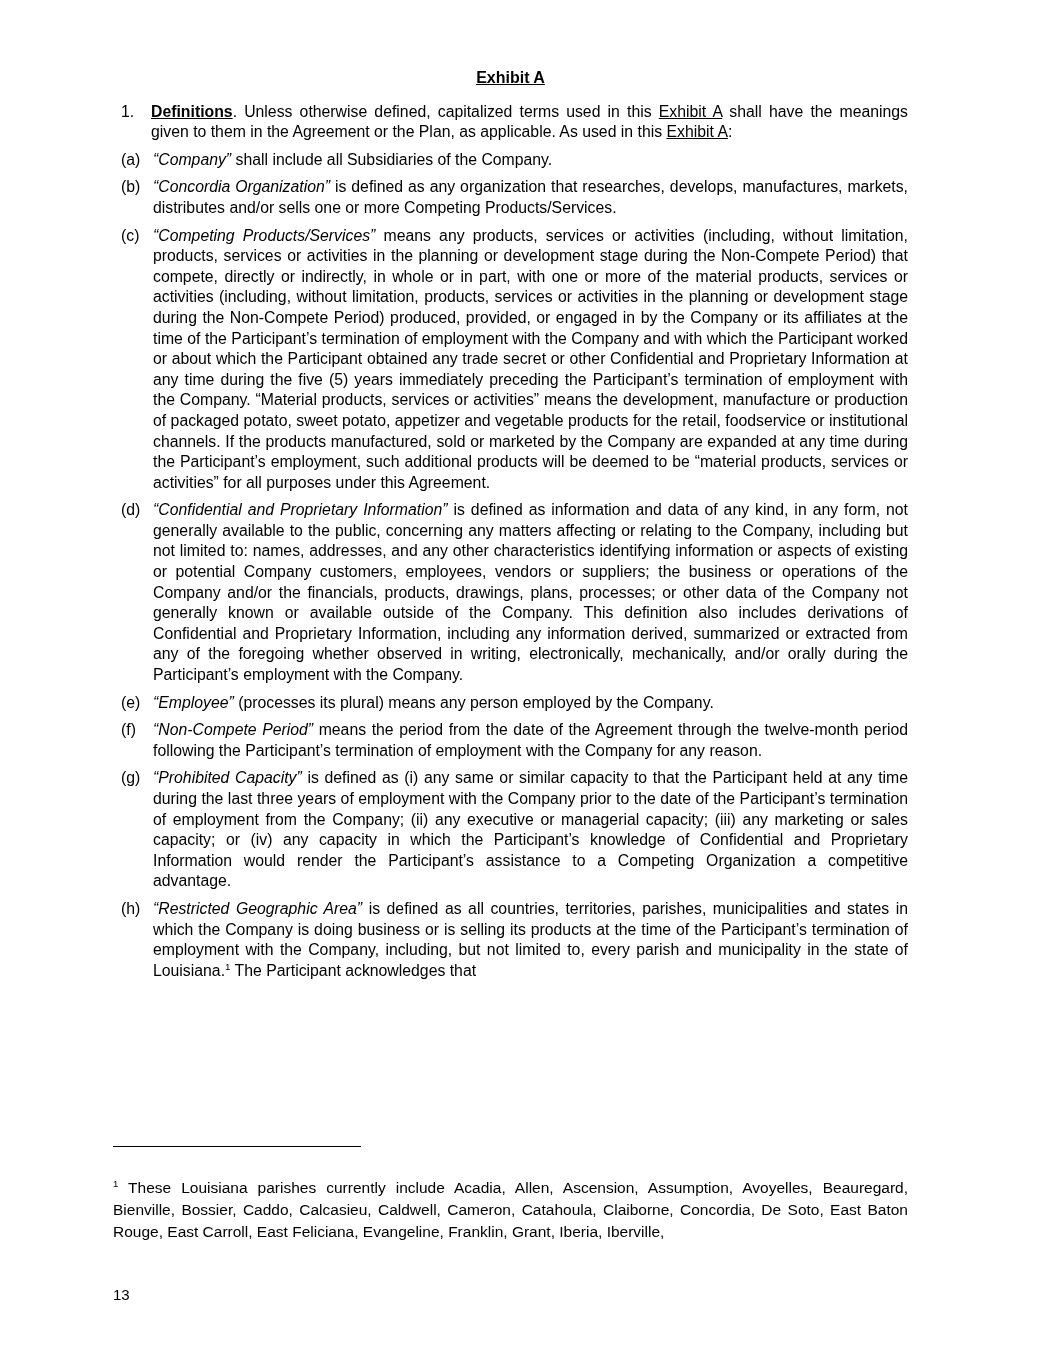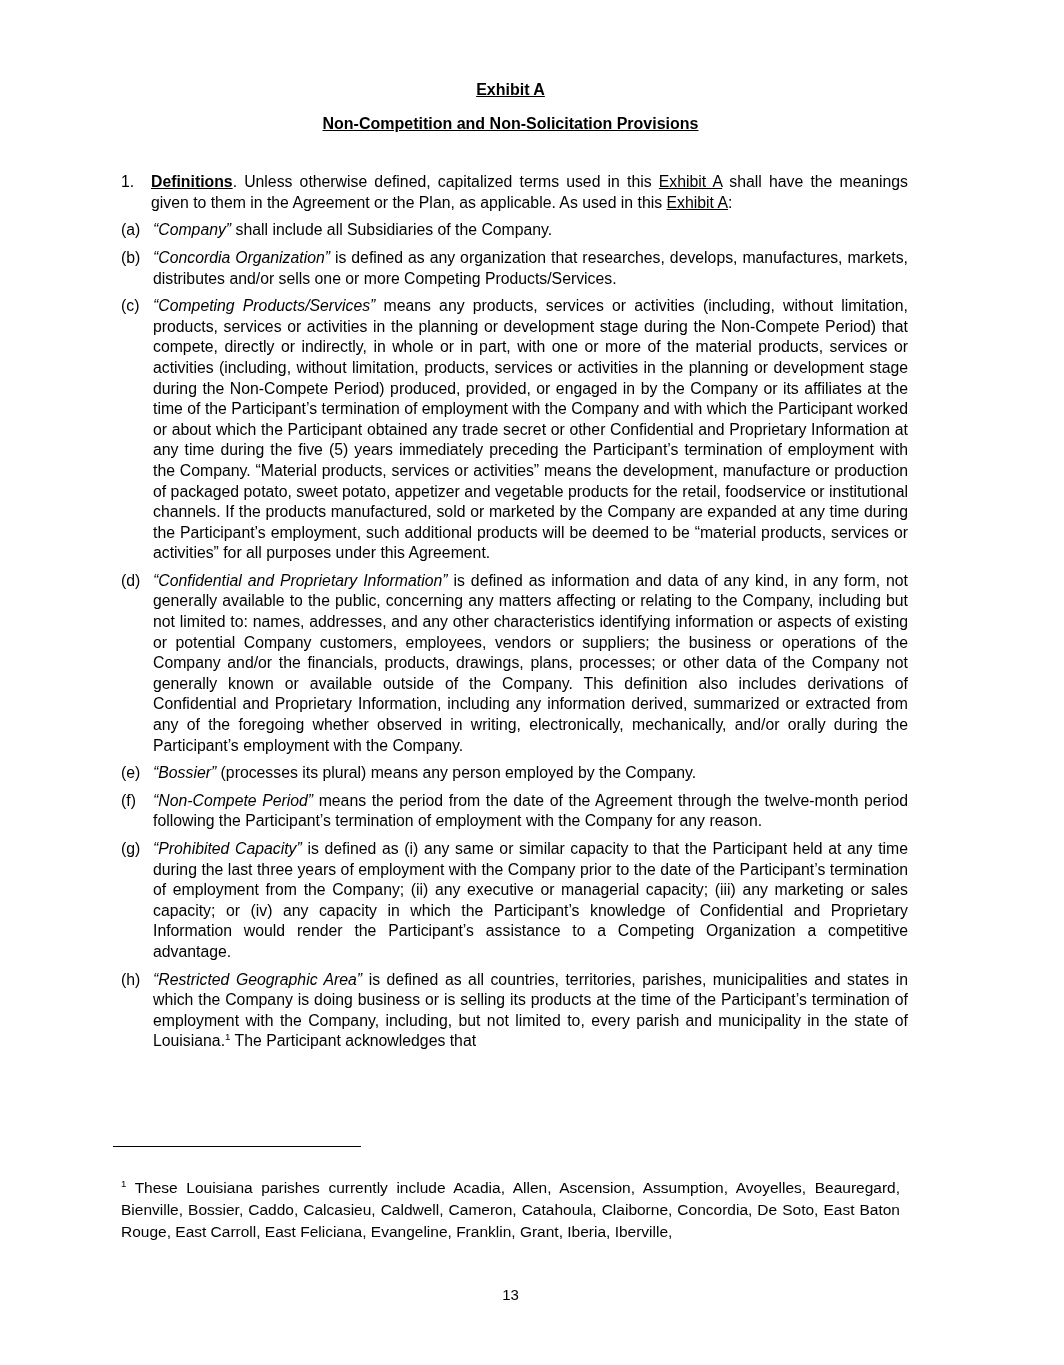--- a/index.html
+++ b/index.html
@@ -13,21 +13,21 @@
     height: 1365px;
     margin: 0 auto;
     background: #ffffff;
     font-family: "Liberation Sans", sans-serif;
     color: #000000;
     overflow: hidden;
   }
   .content {
     position: absolute;
     left: 113px;
-    top: 80px;
+    top: 68px;
     width: 795px;
   }
   .doc-title,
   .doc-subtitle {
     text-align: center;
     font-weight: bold;
     text-decoration: underline;
     font-size: 16px;
     line-height: 20.6px;
   }
@@ -79,41 +79,40 @@
   .footnote-divider {
     width: 248px;
     border: none;
     border-top: 1.6px solid #000;
     margin: 0 0 30px 0;
   }
   .footnote-text {
     font-size: 15.5px;
     line-height: 22px;
     text-align: justify;
-    margin: 8px;
+    margin: 0;
   }
   .page-number {
     position: absolute;
     left: 113px;
     top: 1286px;
     width: 795px;
-    text-align: center;
+    text-align: left;
     font-size: 15px;
   }
 </style>
 </head>
 <body>
 
 <div class="page">
 
   <div class="content">
 
     <p class="doc-title">Exhibit A</p>
 
-    <p class="doc-subtitle">Non-Competition and Non-Solicitation Provisions</p>
 
     <p class="para section-para">
       <span class="section-num">1.</span><span><span class="seg-bu">Definitions</span><span class="seg-p">. Unless otherwise defined, capitalized terms used in this </span><span class="seg-u">Exhibit A</span><span class="seg-p"> shall have the meanings given to them in the Agreement or the Plan, as applicable. As used in this </span><span class="seg-u">Exhibit A</span><span class="seg-p">:</span></span>
     </p>
 
     <p class="para sub-item">
       <span class="item-label">(a)</span><span><span class="seg-i">“Company”</span><span class="seg-p"> shall include all Subsidiaries of the Company.</span></span>
     </p>
 
     <p class="para sub-item">
@@ -122,21 +121,21 @@
 
     <p class="para sub-item">
       <span class="item-label">(c)</span><span><span class="seg-i">“Competing Products/Services”</span><span class="seg-p"> means any products, services or activities (including, without limitation, products, services or activities in the planning or development stage during the Non-Compete Period) that compete, directly or indirectly, in whole or in part, with one or more of the material products, services or activities (including, without limitation, products, services or activities in the planning or development stage during the Non-Compete Period) produced, provided, or engaged in by the Company or its affiliates at the time of the Participant’s termination of employment with the Company and with which the Participant worked or about which the Participant obtained any trade secret or other Confidential and Proprietary Information at any time during the five (5) years immediately preceding the Participant’s termination of employment with the Company. “Material products, services or activities” means the development, manufacture or production of packaged potato, sweet potato, appetizer and vegetable products for the retail, foodservice or institutional channels. If the products manufactured, sold or marketed by the Company are expanded at any time during the Participant’s employment, such additional products will be deemed to be “material products, services or activities” for all purposes under this Agreement.</span></span>
     </p>
 
     <p class="para sub-item">
       <span class="item-label">(d)</span><span><span class="seg-i">“Confidential and Proprietary Information”</span><span class="seg-p"> is defined as information and data of any kind, in any form, not generally available to the public, concerning any matters affecting or relating to the Company, including but not limited to: names, addresses, and any other characteristics identifying information or aspects of existing or potential Company customers, employees, vendors or suppliers; the business or operations of the Company and/or the financials, products, drawings, plans, processes; or other data of the Company not generally known or available outside of the Company. This definition also includes derivations of Confidential and Proprietary Information, including any information derived, summarized or extracted from any of the foregoing whether observed in writing, electronically, mechanically, and/or orally during the Participant’s employment with the Company.</span></span>
     </p>
 
     <p class="para sub-item">
-      <span class="item-label">(e)</span><span><span class="seg-i">“Bossier”</span><span class="seg-p"> (processes its plural) means any person employed by the Company.</span></span>
+      <span class="item-label">(e)</span><span><span class="seg-i">“Employee”</span><span class="seg-p"> (processes its plural) means any person employed by the Company.</span></span>
     </p>
 
     <p class="para sub-item">
       <span class="item-label">(f)</span><span><span class="seg-i">“Non-Compete Period”</span><span class="seg-p"> means the period from the date of the Agreement through the twelve-month period following the Participant’s termination of employment with the Company for any reason.</span></span>
     </p>
 
     <p class="para sub-item">
       <span class="item-label">(g)</span><span><span class="seg-i">“Prohibited Capacity”</span><span class="seg-p"> is defined as (i) any same or similar capacity to that the Participant held at any time during the last three years of employment with the Company prior to the date of the Participant’s termination of employment from the Company; (ii) any executive or managerial capacity; (iii) any marketing or sales capacity; or (iv) any capacity in which the Participant’s knowledge of Confidential and Proprietary Information would render the Participant’s assistance to a Competing Organization a competitive advantage.</span></span>
     </p>
 

